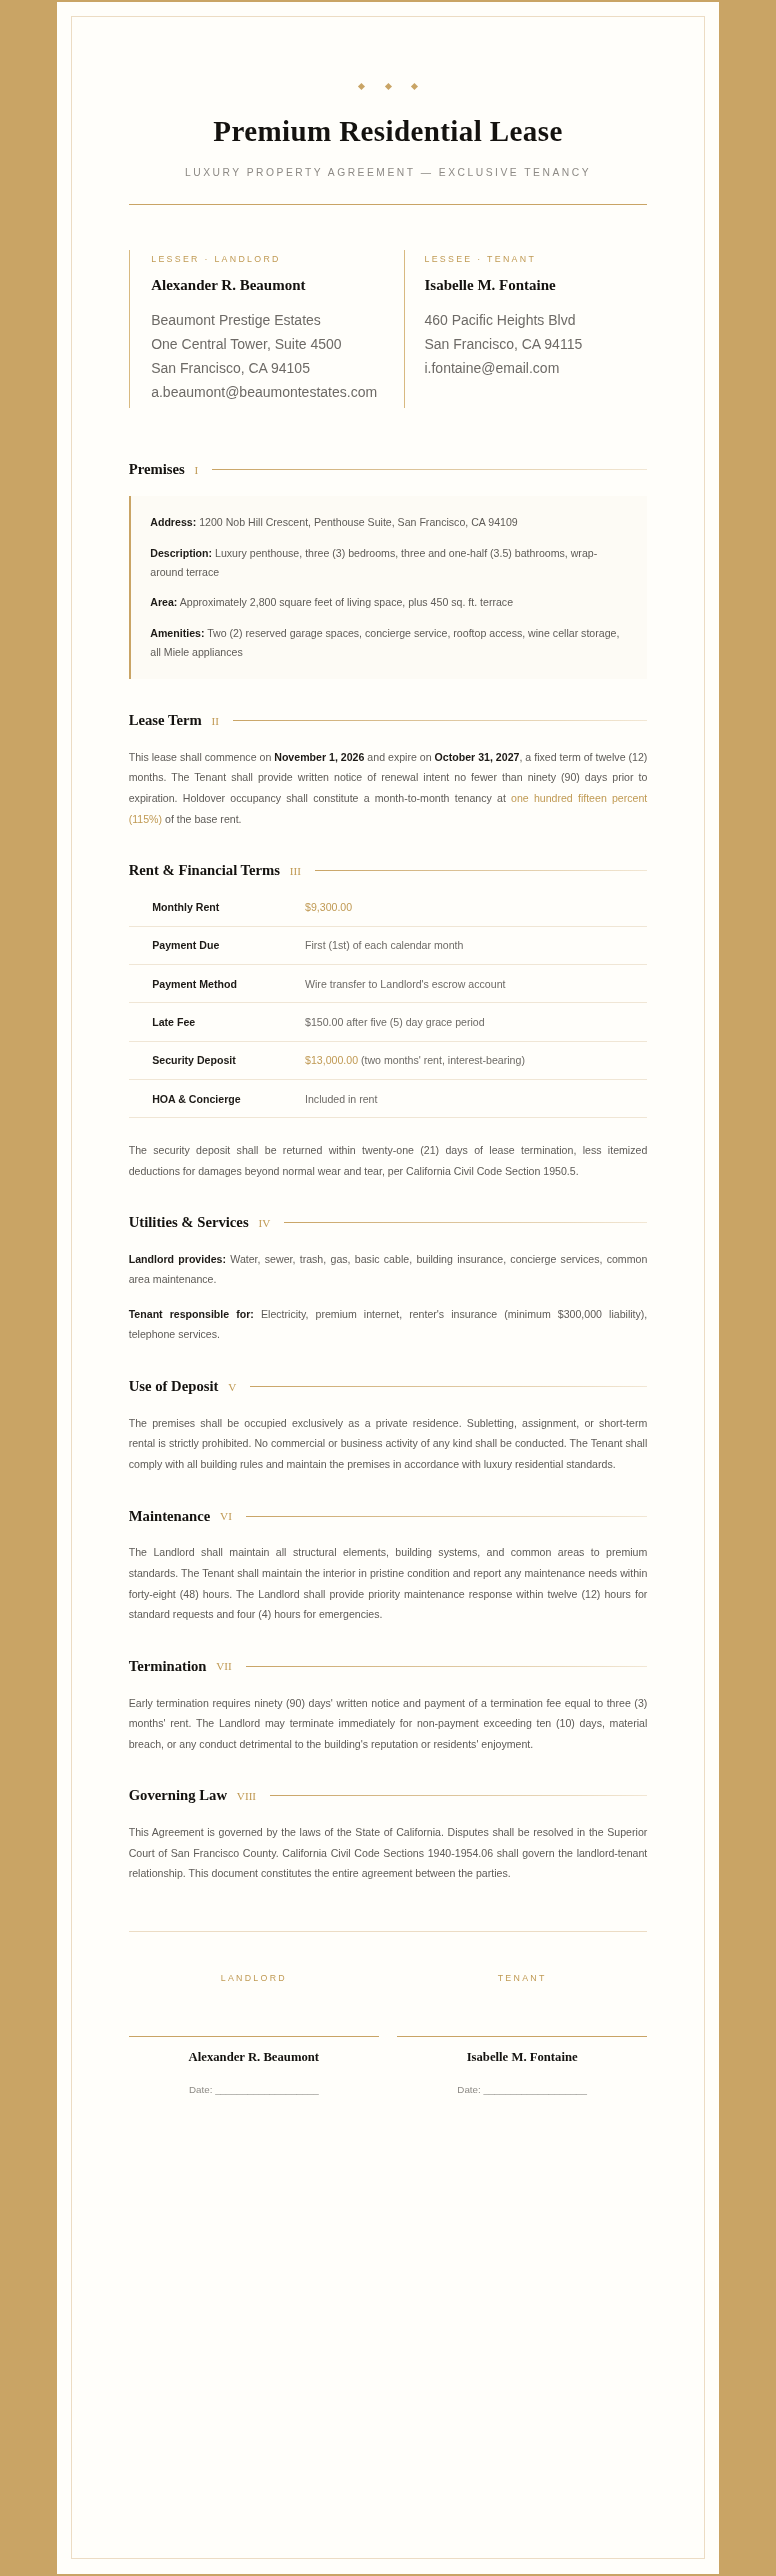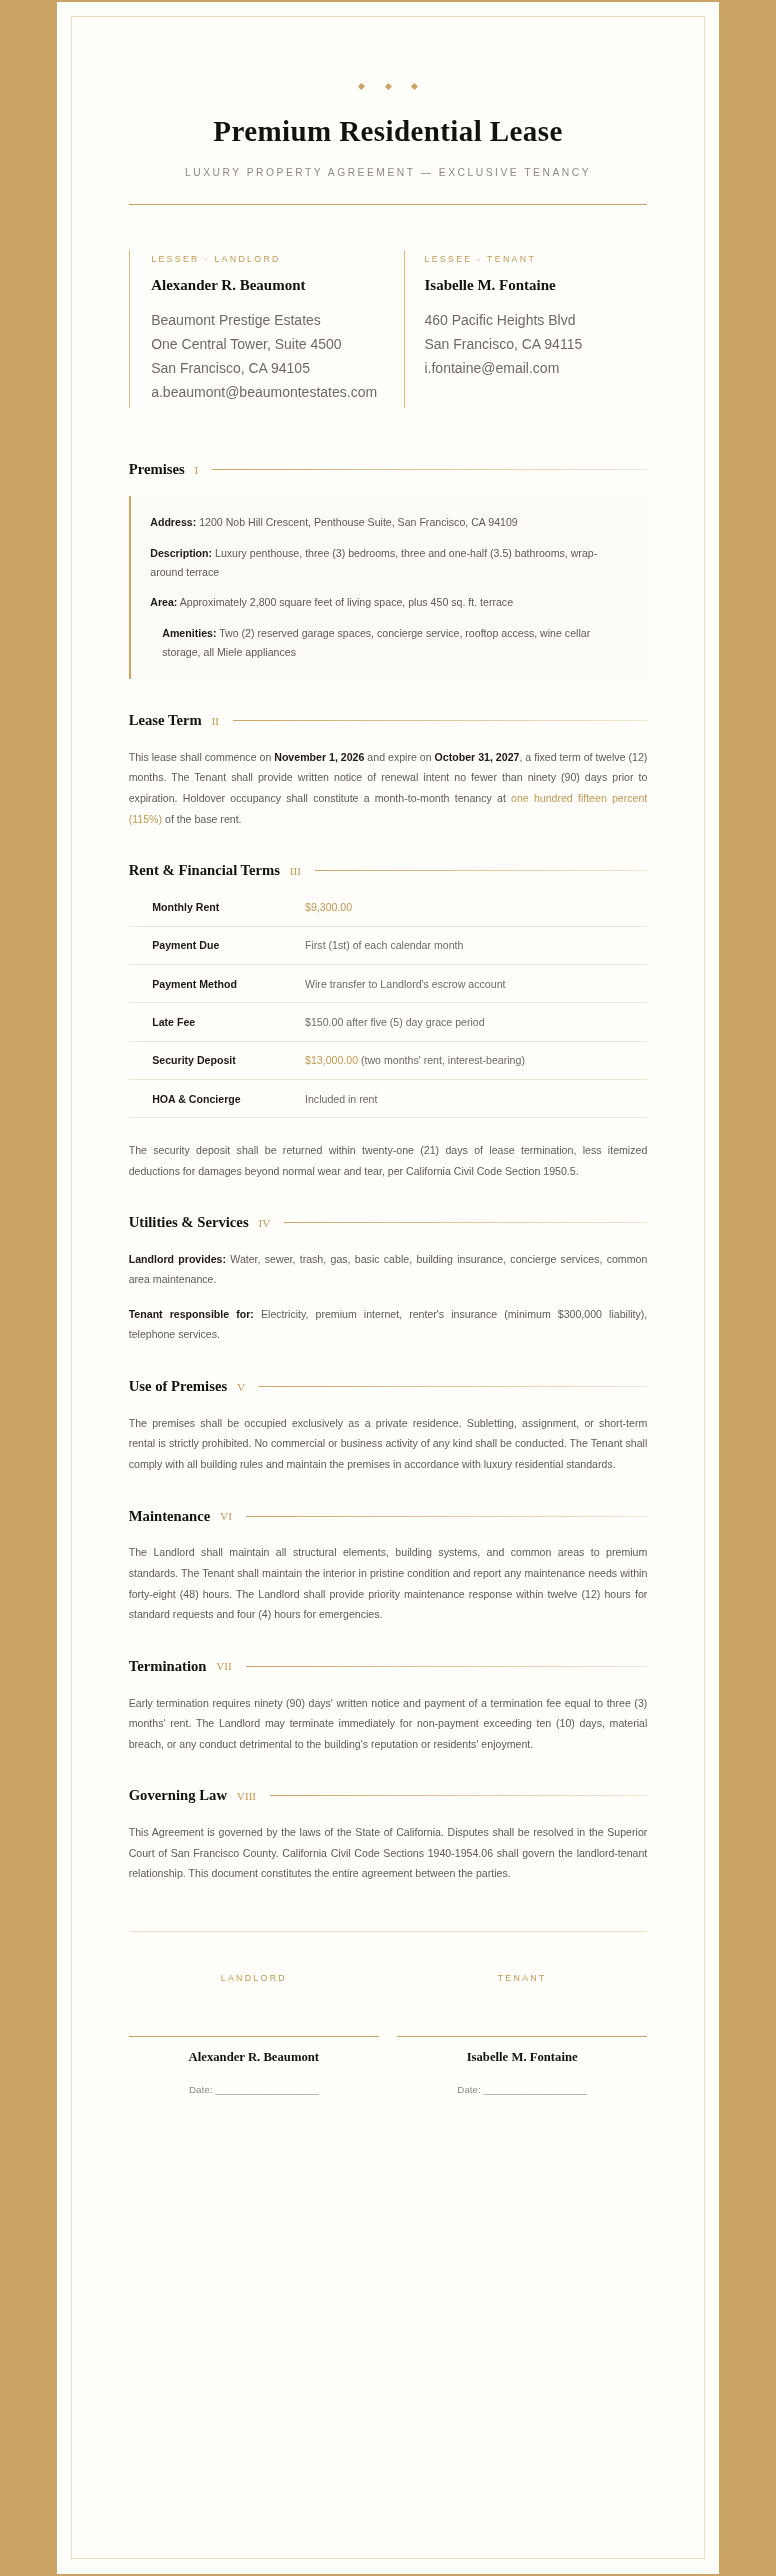--- a/index.html
+++ b/index.html
@@ -143,21 +143,21 @@
     border-left: 2px solid #c9a465;
     background: #fdfbf5;
     padding: 17.6px 21.5px 17.6px 19.6px;
   }
   .premises-row {
     font-size: 10.6px;
     line-height: 1.78;
     color: #5e5b57;
     margin-bottom: 11.7px;
   }
-  .premises-row:last-child { margin-bottom: 0; margin-left: 12px; }
+  .premises-row:last-child { margin-bottom: 0; }
   .premises-row .lbl {
     color: #1d1a16;
     font-weight: 700;
   }
 
   
   .fin-table { width: 100%; border-collapse: collapse; }
   .fin-table tr { border-bottom: 1px solid #f0e6d5; }
   .fin-table tr:first-child td { padding-top: 3.9px; }
   .fin-table td {
@@ -333,21 +333,21 @@
       <span class="sec-title">Utilities &amp; Services</span>
       <span class="sec-num">IV</span>
       <span class="sec-line"></span>
     </div>
     <p class="body-text util-block"><b>Landlord provides:</b><span> Water, sewer, trash, gas, basic cable, building insurance, concierge services, common area maintenance.</span></p>
     <p class="body-text util-block"><b>Tenant responsible for:</b><span> Electricity, premium internet, renter's insurance (minimum $300,000 liability), telephone services.</span></p>
   </div>
 
   <div class="section">
     <div class="sec-head">
-      <span class="sec-title">Use of Premises</span>
+      <span class="sec-title">Use of Deposit</span>
       <span class="sec-num">V</span>
       <span class="sec-line"></span>
     </div>
     <p class="body-text">The premises shall be occupied exclusively as a private residence. Subletting, assignment, or short-term rental is strictly prohibited. No commercial or business activity of any kind shall be conducted. The Tenant shall comply with all building rules and maintain the premises in accordance with luxury residential standards.</p>
   </div>
 
   <div class="section">
     <div class="sec-head">
       <span class="sec-title">Maintenance</span>
       <span class="sec-num">VI</span>

